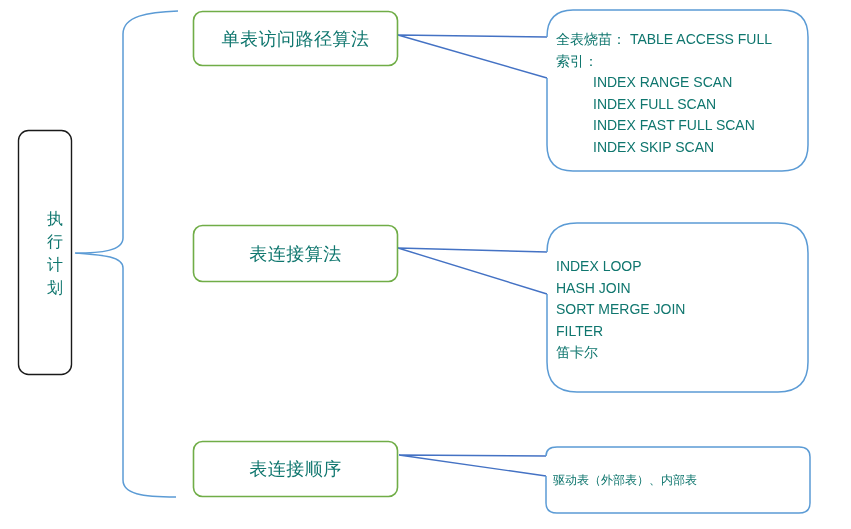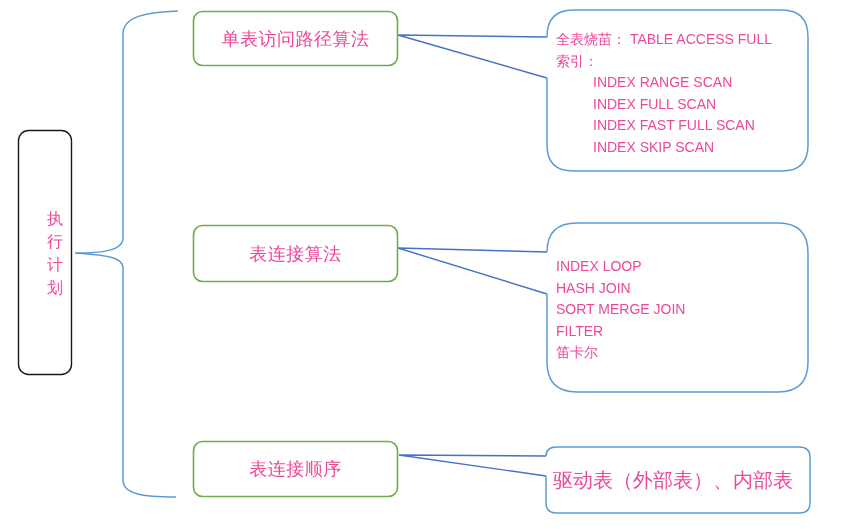--- a/index.html
+++ b/index.html
@@ -18,21 +18,21 @@
   }
   .canvas svg {
     position: absolute;
     left: 0;
     top: 0;
     z-index: 0;
   }
   .txt {
     position: absolute;
     z-index: 1;
-    color: #ec4899;
+    color: #0f766e;
   }
   
   .root-label-wrap {
     left: 18px;
     top: 130px;
     width: 74px;
     height: 245px;
     display: flex;
     align-items: center;
     justify-content: center;
@@ -59,21 +59,21 @@
   .node-label.n2 { left: 193px; top: 225px; width: 205px; height: 57px; }
   .node-label.n3 { left: 193px; top: 441px; width: 205px; height: 56px; font-family: Liberation Serif, serif; }
   
   .detail {
     font-size: 14px;
     line-height: 21.5px;
     white-space: nowrap;
   }
   .detail.d1 { left: 556px; top: 29px;  width: 250px; }
   .detail.d2 { left: 556px; top: 256px; width: 245px; }
-  .detail.d3 { left: 553px; top: 470px; width: 252px; font-size: 20px; line-height: 21px;
+  .detail.d3 { left: 553px; top: 470px; width: 252px; font-size: 12px; line-height: 21px;
                font-family: "Liberation Serif", "DejaVu Serif", serif; }
   .detail .line { white-space: nowrap; }
   .detail .line.indent { padding-left: 37px; }
 </style>
 </head>
 <body>
 
 <div class="canvas">
 
   <svg width="851" height="529" viewBox="0 0 851 529">

